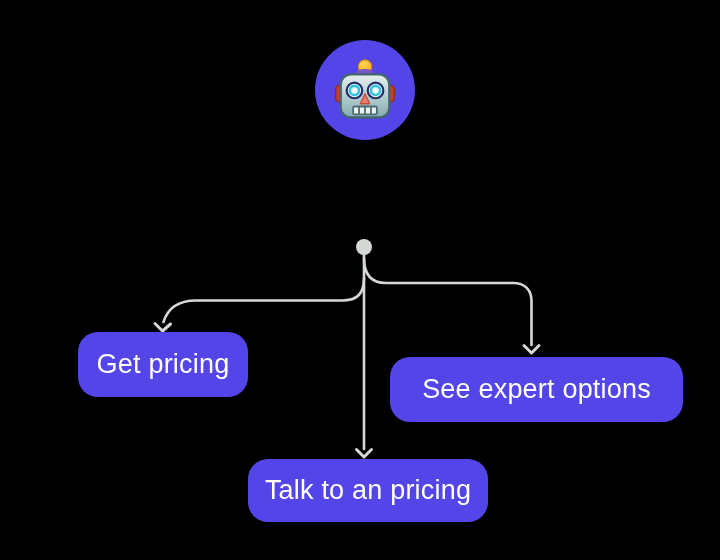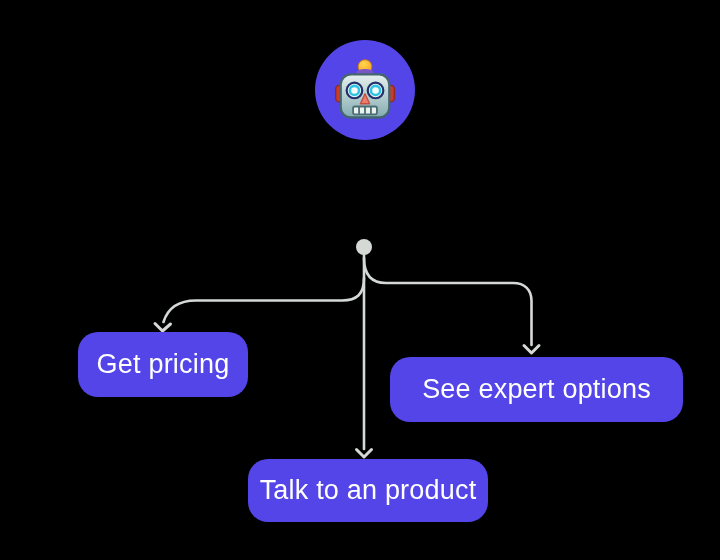--- a/index.html
+++ b/index.html
@@ -106,15 +106,15 @@
 
       <path d="M364 278 C364 294 357 300.5 342 300.5 L196 300.5 C178 300.5 167.5 309 163.5 322" stroke-width="2.6"></path>
       <path d="M155 323.5 L162.5 331 L170.5 324" stroke-width="3"></path>
     </g>
   </svg>
 
   <button class="quick-reply qr-0">Get pricing</button>
 
   <button class="quick-reply qr-1">See expert options</button>
 
-  <button class="quick-reply qr-2">Talk to an product</button>
+  <button class="quick-reply qr-2">Talk to an pricing</button>
 
 </div>
 
 </body></html>

